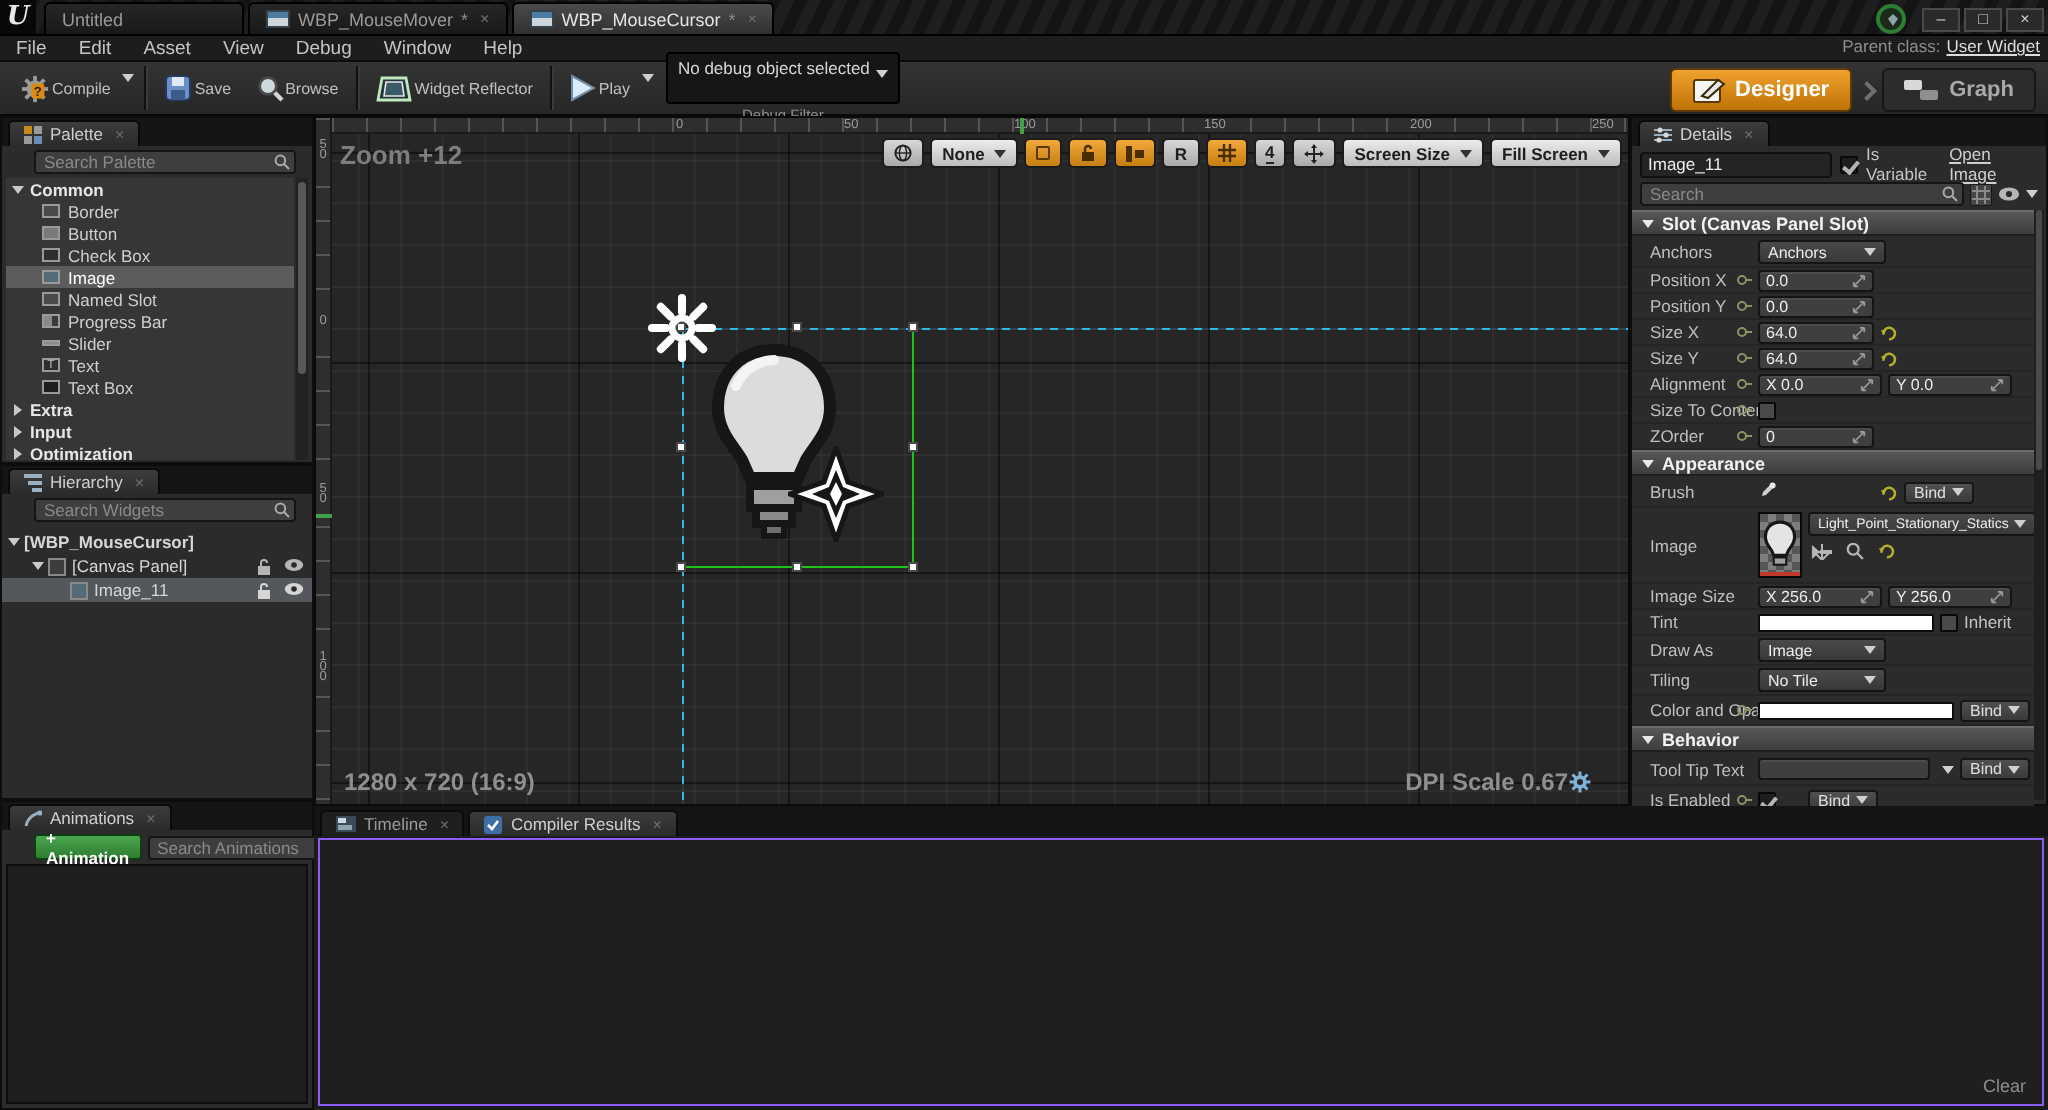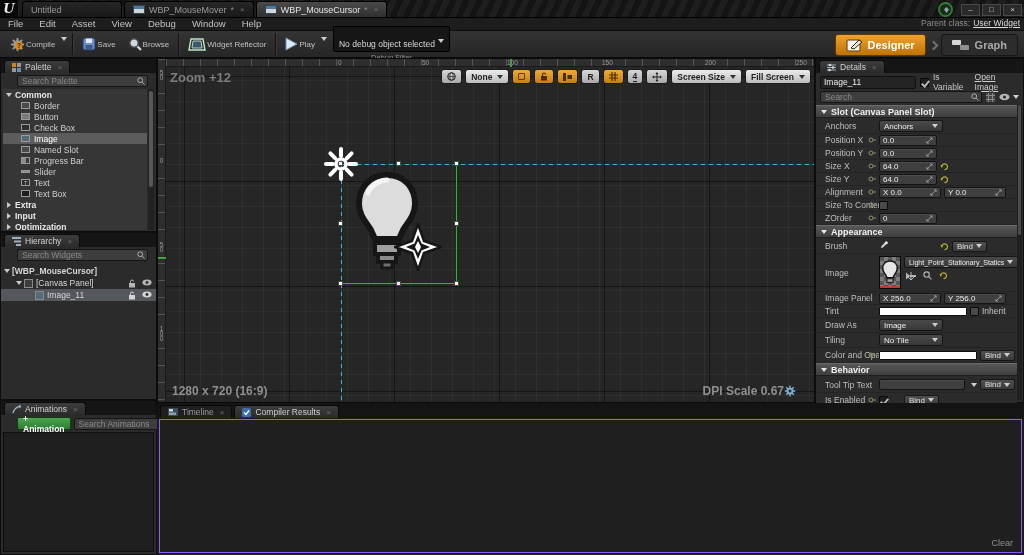--- a/index.html
+++ b/index.html
@@ -15,30 +15,30 @@
   .doctab{height:16px;display:flex;align-items:center;gap:4px;padding:0 8px;border:1px solid #000;border-bottom:none;border-radius:3px 3px 0 0;background:linear-gradient(#262626,#191919);color:#9a9a9a;font-size:9px;margin-left:2px;position:relative}
   .doctab.active{background:linear-gradient(#4a4a4a,#303030);color:#e4e4e4}
   .bpicon{width:12px;height:9px;background:#cfd6da;border:1px solid #34424c;position:relative}
   .bpicon::before{content:"";position:absolute;left:0;top:0;right:0;height:3px;background:#4d7ba0}
   .tabx{color:#6f6f6f;font-size:8px;margin-left:2px}
   #winbtns{right:2px;top:2px;display:flex;gap:2px;align-items:center}
   .orb{width:15px;height:15px;border-radius:50%;border:2px solid #2e7d32;background:#1b2a1b;margin-right:6px;position:relative}
   .orb::after{content:"";position:absolute;left:4px;top:3px;width:5px;height:6px;background:#8fa3ad;clip-path:polygon(50% 0,100% 40%,50% 100%,0 40%)}
   .winbtn{width:19px;height:12px;background:#2a2a2a;border:1px solid #4a4a4a;color:#cfcfcf;font-size:8px;line-height:10px;text-align:center}
   
-  #menubar{left:0;top:18px;width:1024px;height:13px;background:#1d1d1d;display:flex;gap:16px;padding-left:8px;border-bottom:1px solid #0c0c0c}
+  #menubar{left:0;top:18px;width:1024px;height:13px;background:#1d1d1d;display:flex;align-items:center;gap:16px;padding-left:8px;border-bottom:1px solid #0c0c0c}
   .menuitem{font-size:9.5px;color:#c4c4c4}
   #parentclass{position:absolute;right:4px;top:0;font-size:8.5px;color:#8d8d8d}
   #parentclass b{color:#dcdcdc;text-decoration:underline;font-weight:normal;margin-left:3px}
   
   #toolbar{left:0;top:31px;width:1024px;height:27px;background:linear-gradient(#343434,#262626);border-bottom:1px solid #0a0a0a;display:flex;align-items:center;padding-left:4px}
   .tbtn{display:flex;align-items:center;justify-content:center;height:26px;padding:0 6px;color:#c0c0c0;font-size:8px;gap:1px}
   .tsep{width:1px;height:22px;background:#111;margin:0 3px;box-shadow:1px 0 0 #3a3a3a}
   #debugbox{display:flex;flex-direction:column;align-items:center;margin-left:4px}
-  .debugdd{background:#161616;border:1px solid #000;border-radius:2px;height:13px;display:flex;align-items:flex-start;padding:12px 5px;color:#d8d8d8;font-size:8.5px}
+  .debugdd{background:#161616;border:1px solid #000;border-radius:2px;height:13px;display:flex;align-items:flex-end;padding:12px 5px;color:#d8d8d8;font-size:8.5px}
   .debuglbl{font-size:7.5px;color:#8e8e8e;margin-top:1px}
   #modebtns{position:absolute;right:6px;top:34px;display:flex;align-items:center;gap:4px}
   #designerbtn{display:flex;align-items:center;gap:5px;background:linear-gradient(#efa22d,#bf7207);border:1px solid #5f3a00;border-radius:3px;height:22px;padding:0 10px;color:#fff;font-weight:bold;font-size:11px}
   #graphbtn{display:flex;align-items:center;gap:5px;background:#2c2c2c;border:1px solid #161616;border-radius:3px;height:22px;padding:0 10px;color:#a9a9a9;font-weight:bold;font-size:11px}
   .modechev{width:7px;height:7px;border-top:2px solid #6f6f6f;border-right:2px solid #6f6f6f;transform:rotate(45deg)}
   
   .panel{background:#2b2b2b;border:1px solid #0d0d0d}
   .ptabstrip{height:14px;background:#151515;display:flex;align-items:flex-end;padding-left:3px}
   .ptab{height:13px;background:linear-gradient(#3c3c3c,#2b2b2b);border:1px solid #0a0a0a;border-bottom:none;border-radius:3px 3px 0 0;display:flex;align-items:center;gap:4px;padding:0 7px;font-size:8.5px;color:#d0d0d0}
   .searchrow{display:flex;align-items:center;gap:3px;padding:2px 16px}
@@ -740,21 +740,21 @@
             </svg>
           <svg width="9" height="9" viewBox="0 0 10 10">
               <path d="M2,6 a3.2,3.2 0 1,1 3,2.5" fill="none" stroke="#b6ad2e" stroke-width="1.4"></path>
               <path d="M2,6 l-1.5,-2.5 l3,0 Z" fill="#b6ad2e"></path>
             </svg>
         </span>
       </span>
     </span>
   </div>
   <div class="drow" style="top:233px">
-    <span class="dlabel">Image Panel</span>
+    <span class="dlabel">Image Size</span>
     <span class="dval">
       <span class="numbox" style="width:62px">
           <span>X 256.0</span>
           <svg width="7" height="7" viewBox="0 0 8 8">
             <path d="M1,7 L7,1 M1,7 v-2.5 M1,7 h2.5 M7,1 v2.5 M7,1 h-2.5" stroke="#9a9a9a" fill="none"></path>
           </svg>
         </span>
       <span class="numbox" style="width:62px">
           <span>Y 256.0</span>
           <svg width="7" height="7" viewBox="0 0 8 8">

